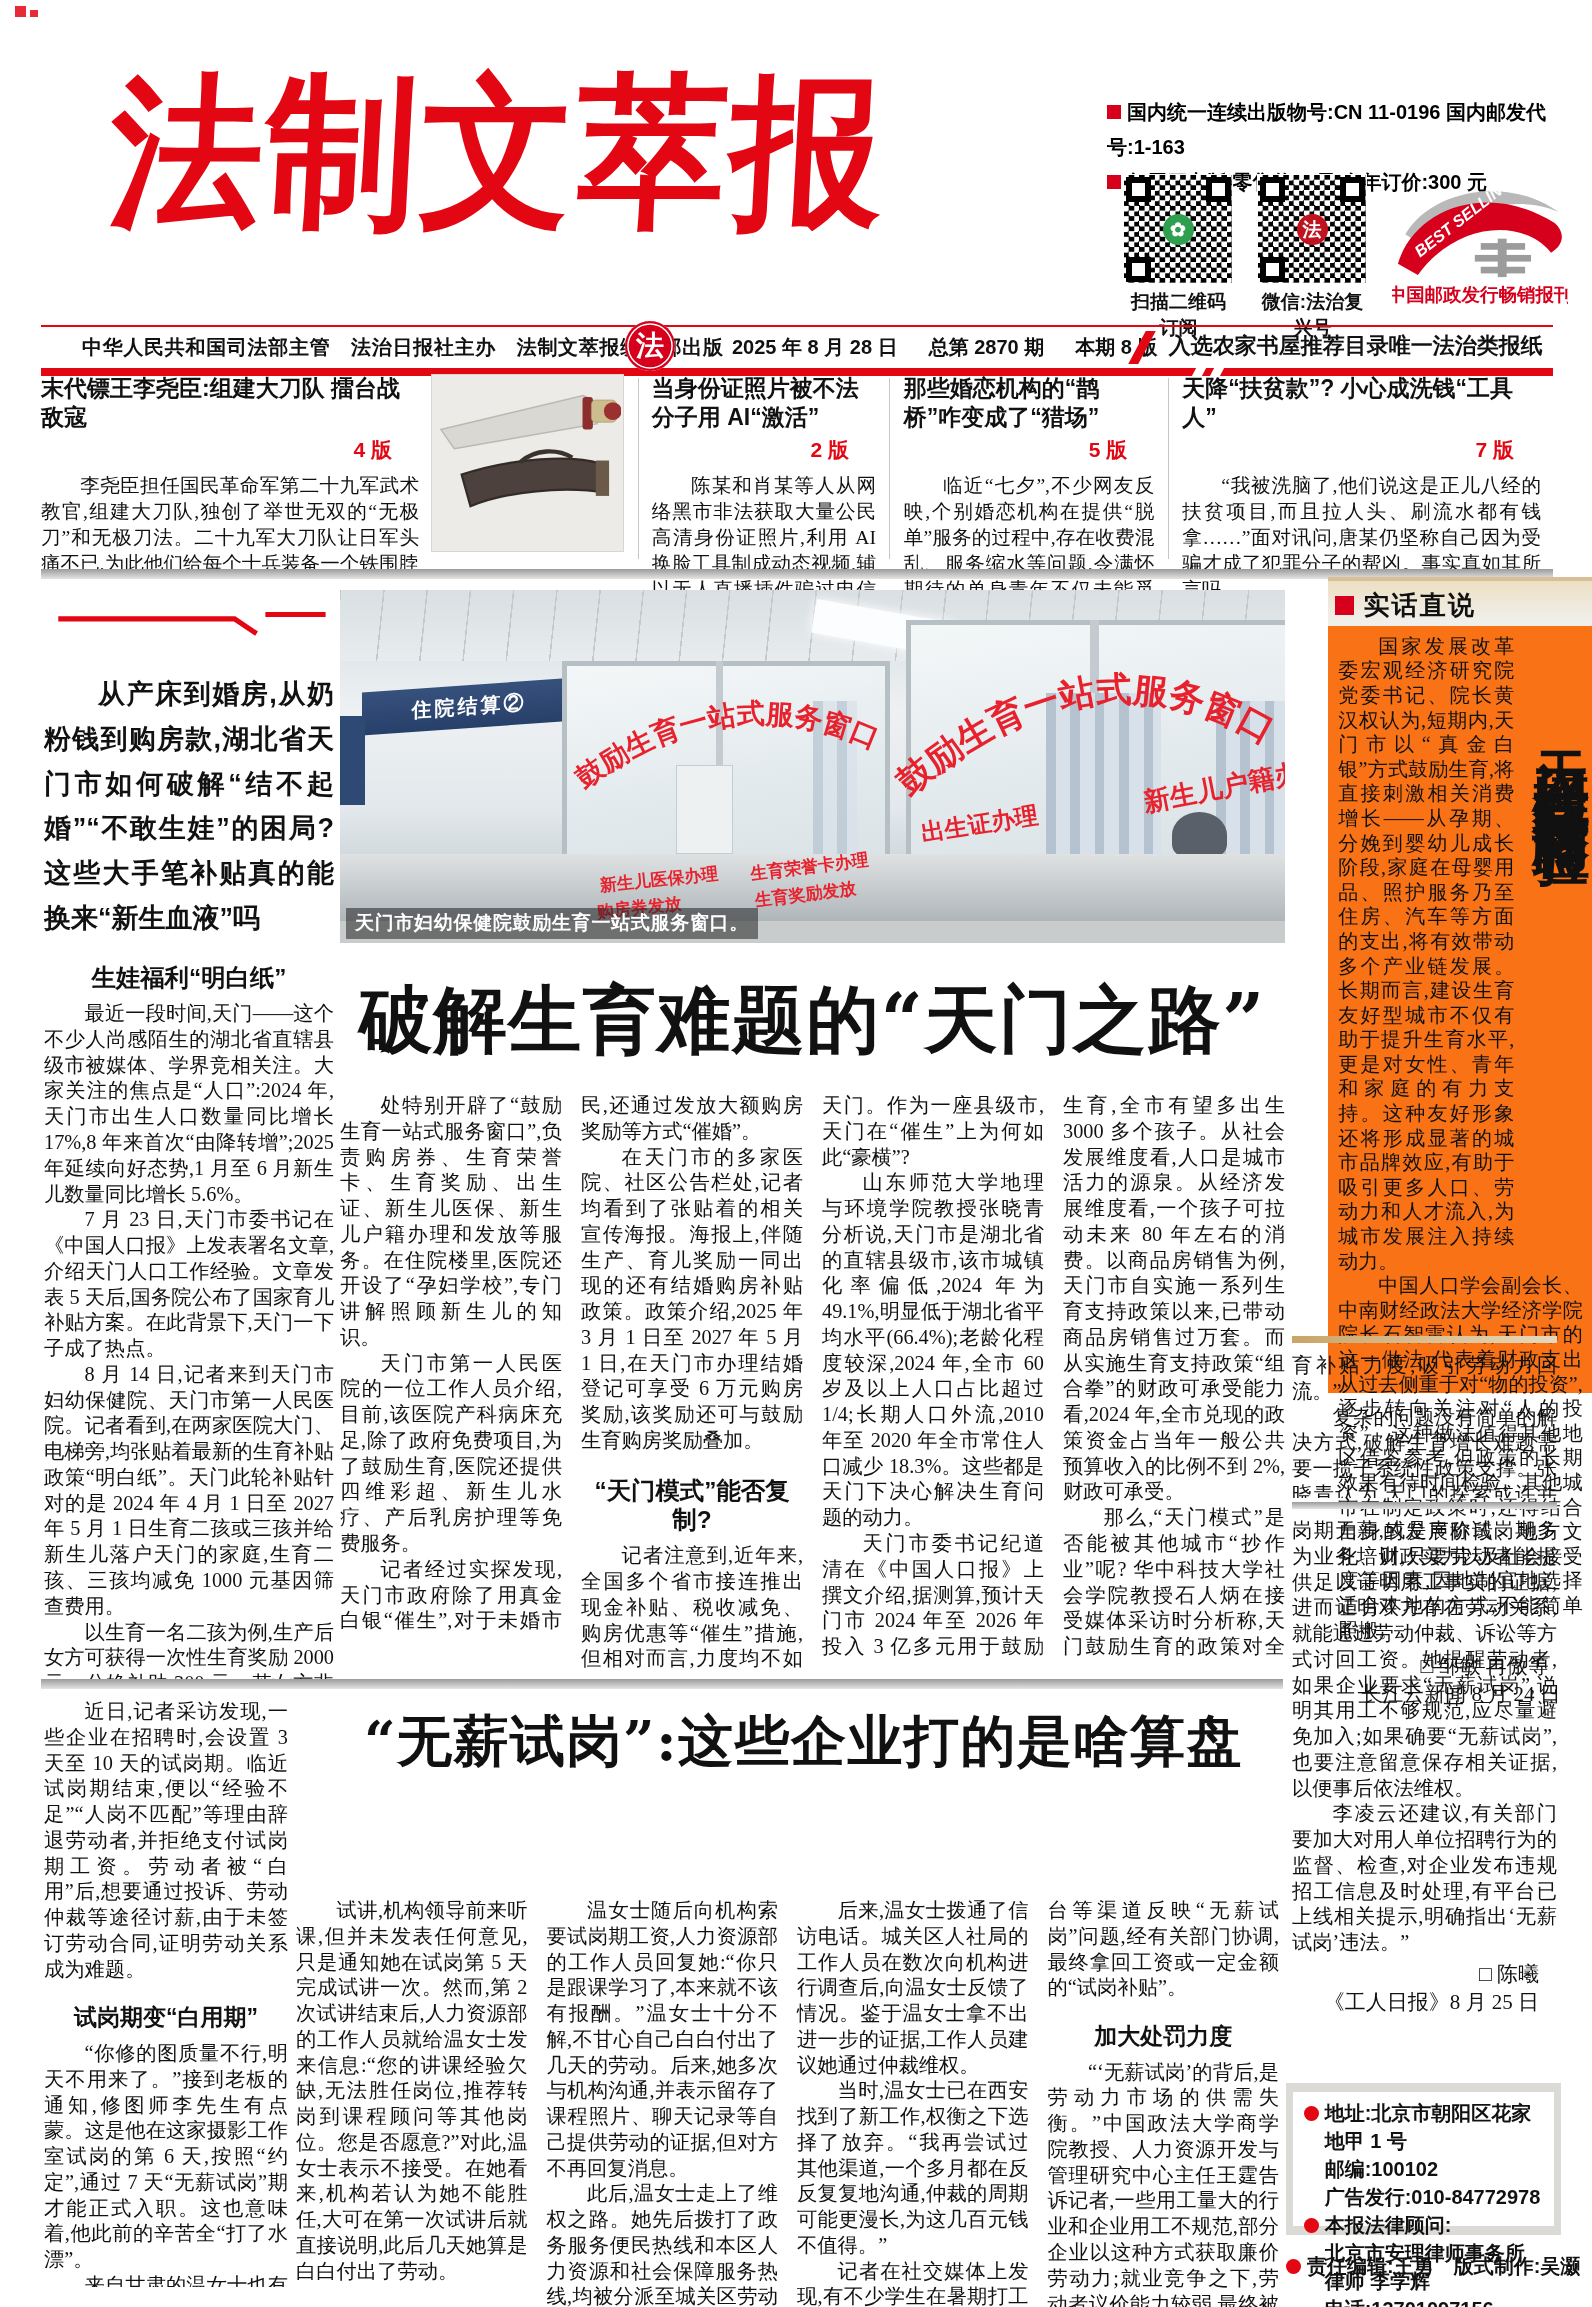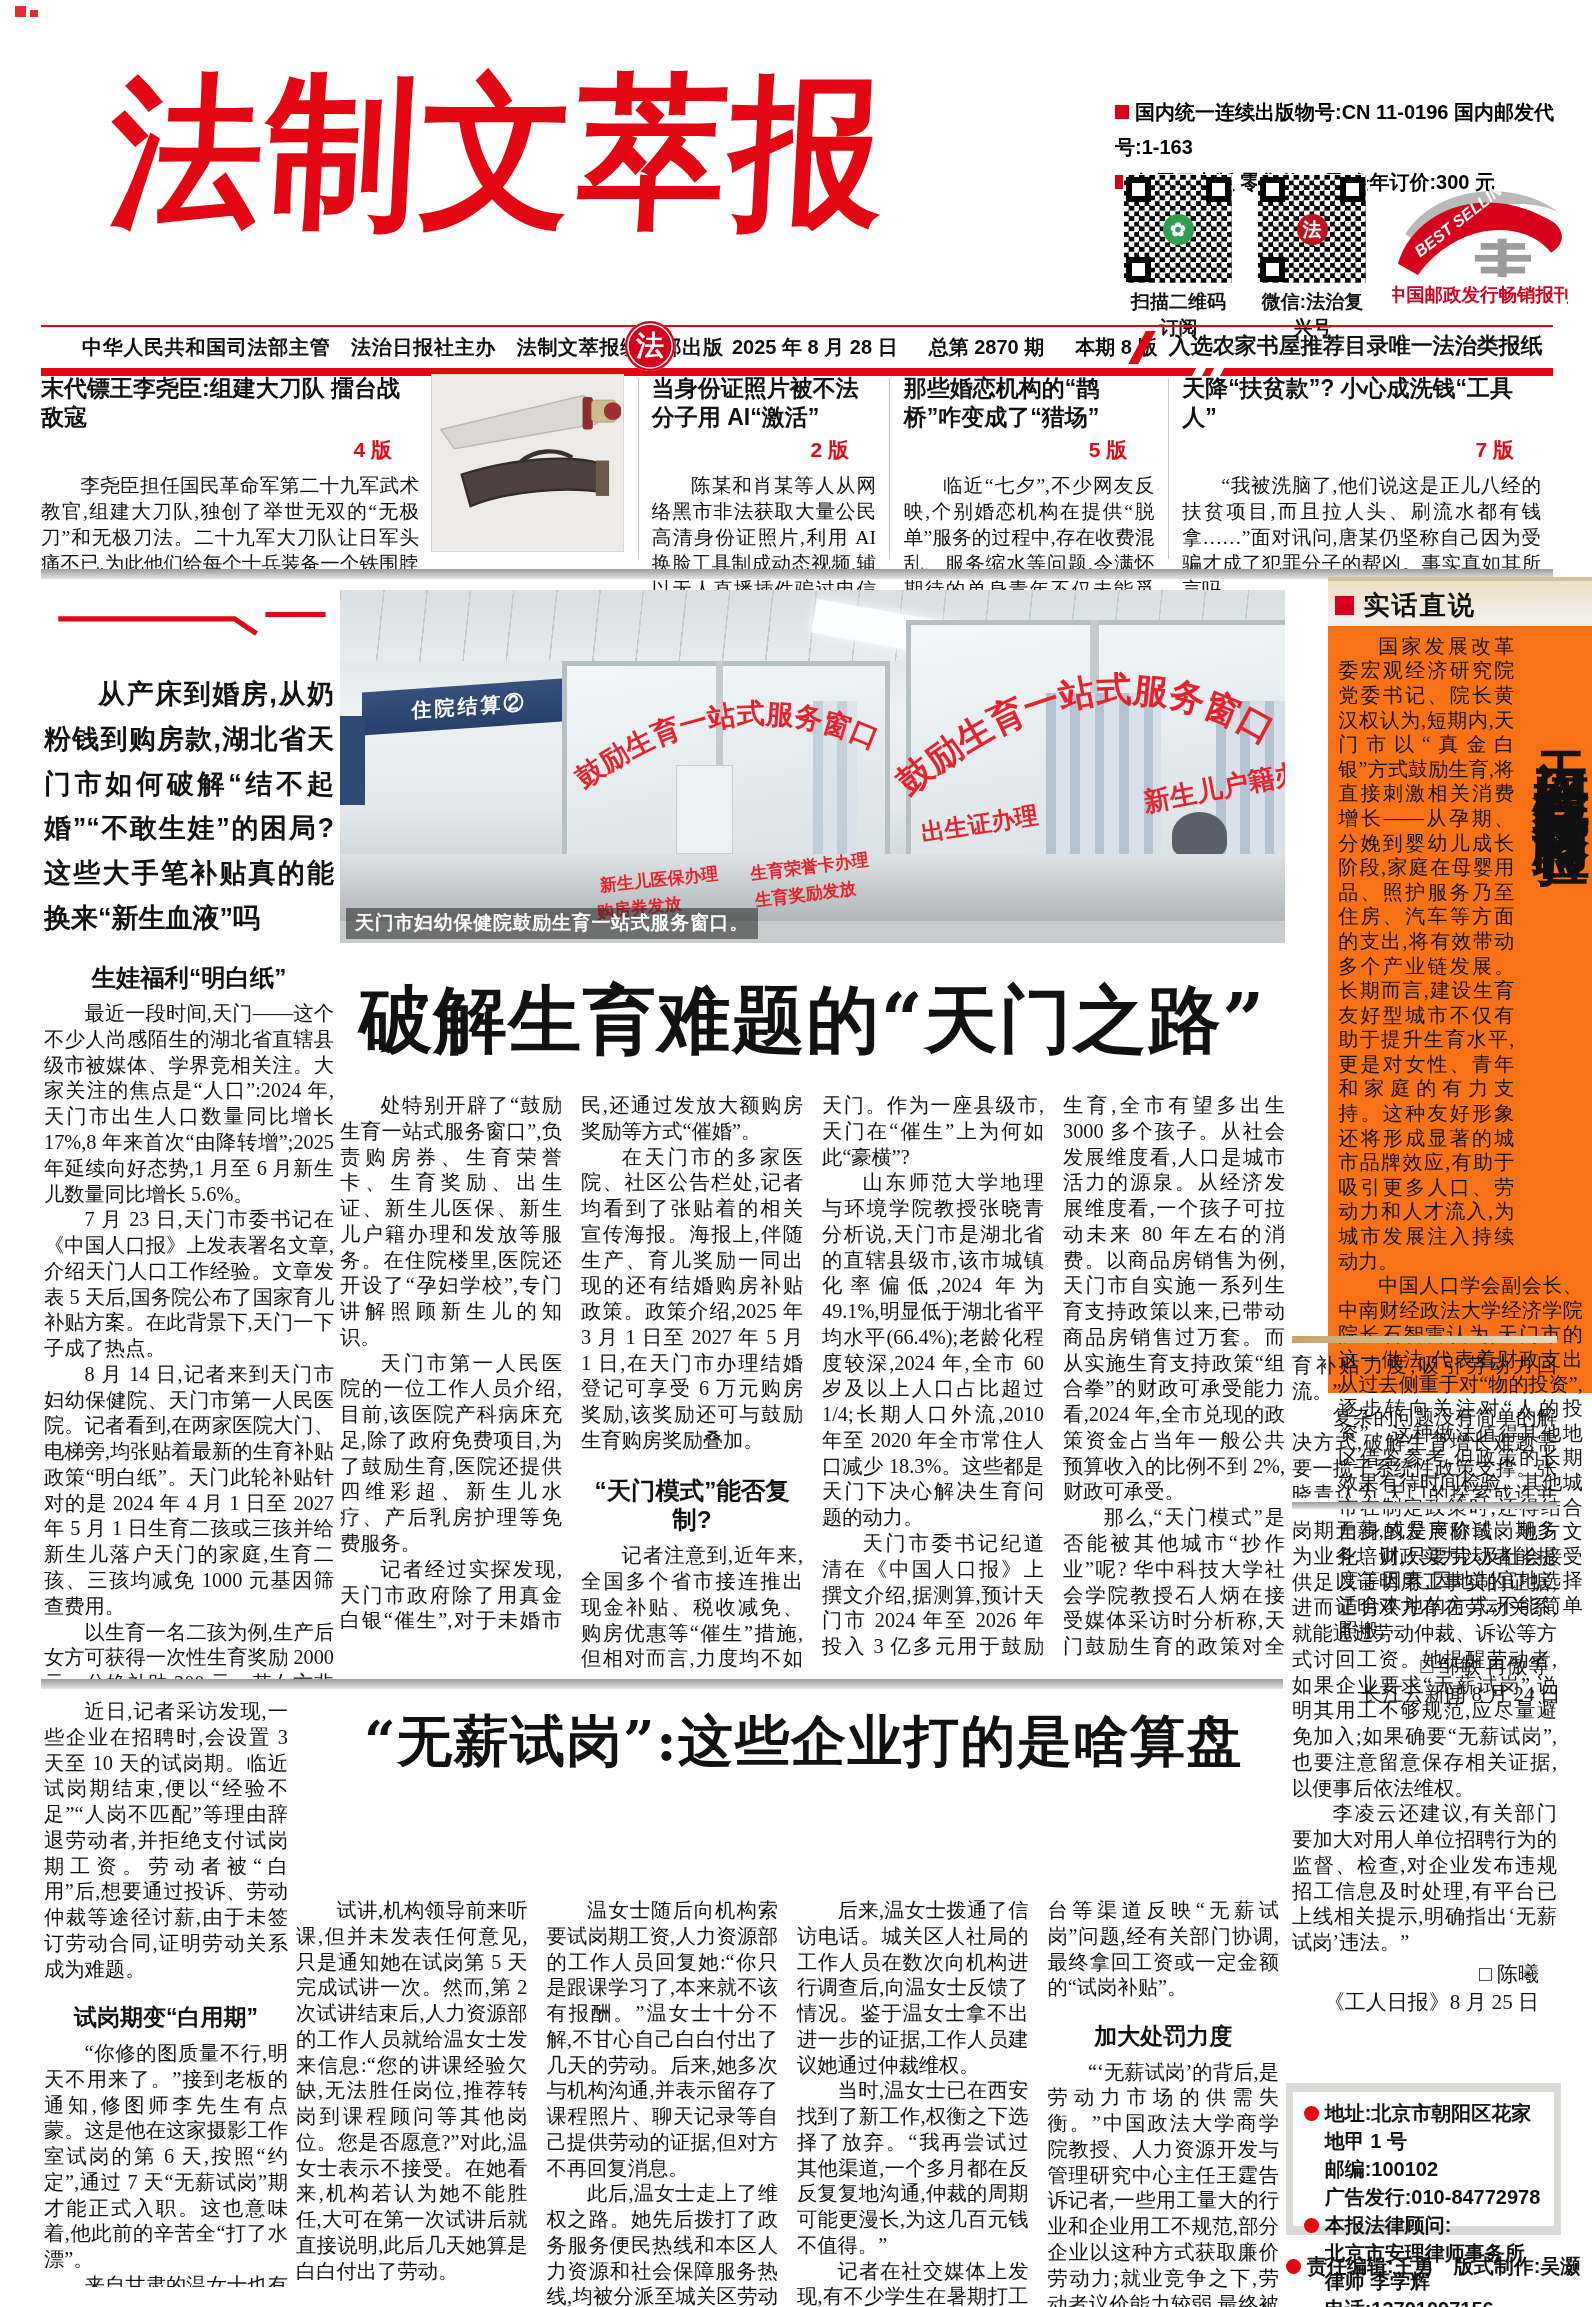--- a/index.html
+++ b/index.html
@@ -6,21 +6,21 @@
   .page{position:relative;width:1593px;height:2307px;background:#ffffff;overflow:hidden;
         font-family:"Liberation Serif","DejaVu Serif",serif;color:#111;}
   .abs{position:absolute;}
   
   .regmark{left:15px;top:6px;width:44px;height:25px;}
   .regmark span{display:inline-block;width:11px;height:11px;background:#e30613;margin-right:4.4px;opacity:.85;}
   .masthead-title{left:111px;top:30px;width:754px;font-family:"DejaVu Serif",serif;
         font-size:152px;font-weight:900;color:#e30613;letter-spacing:3px;transform:skewX(-3deg) scaleY(1.08);
         white-space:nowrap;line-height:1.6;}
   .reginfo{left:1107px;top:95px;width:462px;font-family:"Liberation Sans","DejaVu Sans",sans-serif;
-        font-size:20px;font-weight:bold;line-height:35px;color:#000;margin-left:8px;}
+        font-size:20px;font-weight:bold;line-height:35px;color:#000;}
   .reginfo .sq{display:inline-block;width:14px;height:14px;background:#d6001c;margin-right:6px;}
   .qr-row{left:1124px;top:175px;width:444px;display:flex;gap:25px;}
   .qr-box{width:111px;text-align:center;}
   .qr{position:relative;width:108px;height:108px;background:repeating-conic-gradient(#000 0% 25%,#fff 0% 50%) 0 0/10.3px 10.3px;
       outline:1.5px solid #fff;}
   .qr .f{position:absolute;width:25px;height:25px;border:6px solid #000;background:#fff;box-sizing:border-box;}
   .qr .f1{left:1.5px;top:1.5px}.qr .f2{right:1.5px;top:1.5px}.qr .f3{left:1.5px;bottom:1.5px}
   .qr .logo{position:absolute;left:50%;top:50%;width:31px;height:31px;margin:-15.5px 0 0 -15.5px;border-radius:50%;
       color:#fff;font-size:19px;font-weight:bold;text-align:center;line-height:31px;font-family:"DejaVu Serif",serif;}
   .qr-label{margin-top:6px;font-family:"Liberation Sans",sans-serif;font-size:19px;font-weight:bold;}

